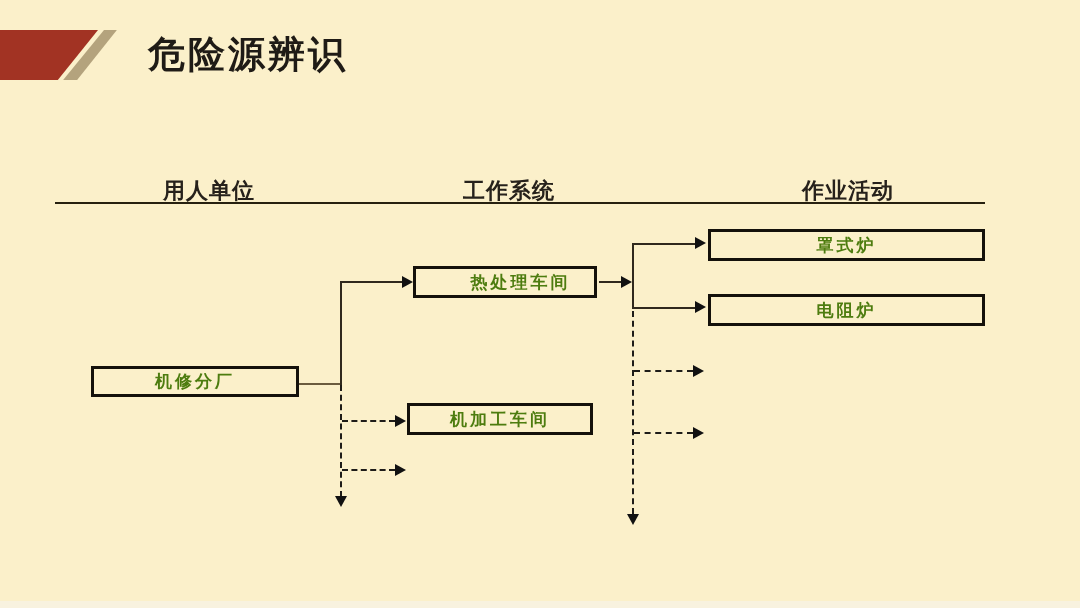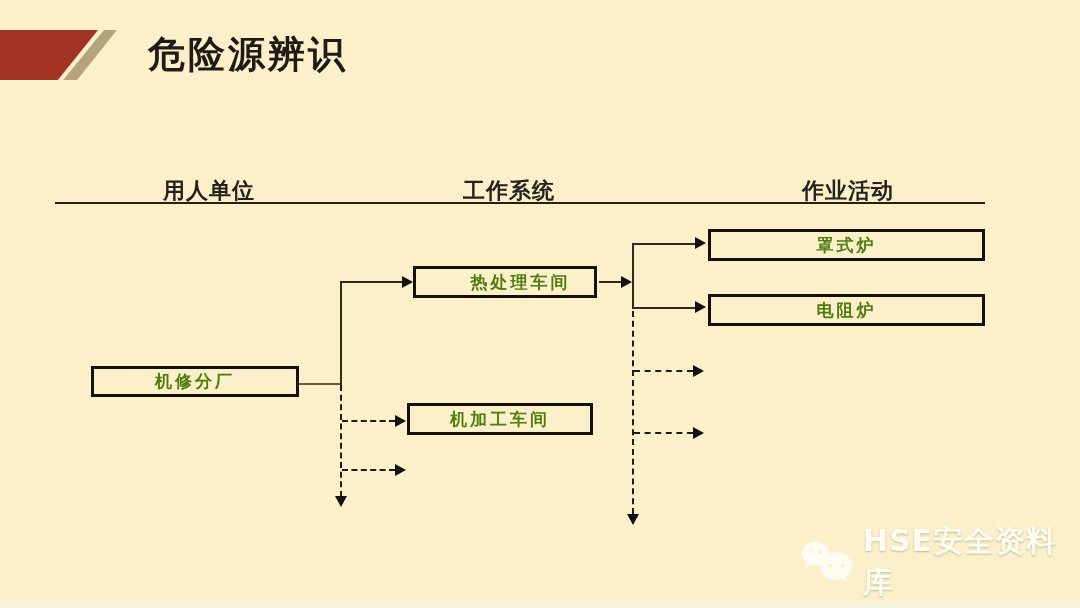--- a/index.html
+++ b/index.html
@@ -152,26 +152,15 @@
   <div class="arr-r a6"></div>
   <div class="dline-h d3"></div>
   <div class="arr-r a7"></div>
   <div class="dline-v d4"></div>
   <div class="arr-d a8"></div>
   <div class="dline-h d5"></div>
   <div class="arr-r a9"></div>
   <div class="dline-h d6"></div>
   <div class="arr-r a10"></div>
 
-  <div class="watermark">
-    <svg width="58" height="46" viewBox="0 0 58 46">
-      <path d="M16 2 C8.3 2 2 7.4 2 14.1 c0 3.9 2.1 7.3 5.5 9.5 L6 29.5 l6.3-3.3 c1.2 .3 2.4 .4 3.7 .4 7.7 0 14-5.4 14-12.1 C30 7.4 23.7 2 16 2 z" fill="#FFFDF2"></path>
-      <circle cx="11" cy="12.5" r="1.9" fill="#FBF0CA"></circle>
-      <circle cx="21" cy="12.5" r="1.9" fill="#FBF0CA"></circle>
-      <path d="M38 13 c-9.4 0-17 6.5-17 14.5 0 8 7.6 14.5 17 14.5 1.9 0 3.7-.25 5.4-.72 l5.8 3 -1.6-5.6 c4.1-2.65 6.4-6.7 6.4-11.2 C54 19.5 47.4 13 38 13 z" fill="#FFFDF2"></path>
-      <circle cx="32" cy="26.5" r="2" fill="#FBF0CA"></circle>
-      <circle cx="44" cy="26.5" r="2" fill="#FBF0CA"></circle>
-    </svg>
-    <span class="watermark-text">HSE安全资料库</span>
-  </div>
 
   <div class="bottom-strip"></div>
 </div>
 
 </body></html>

